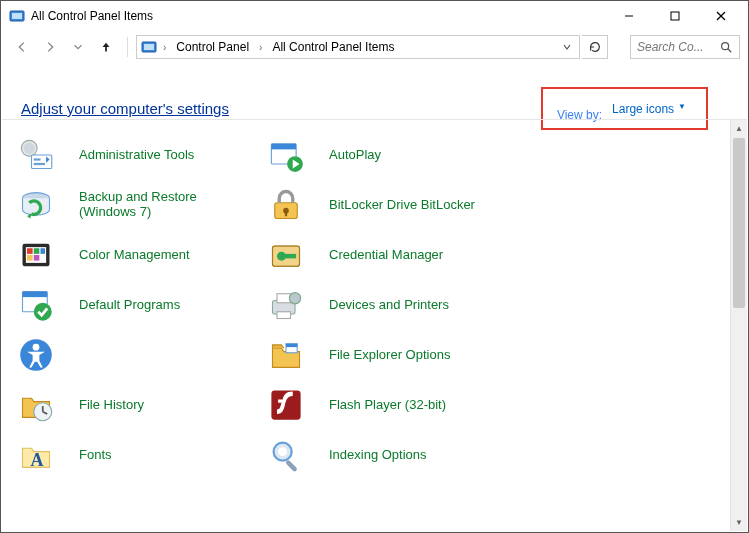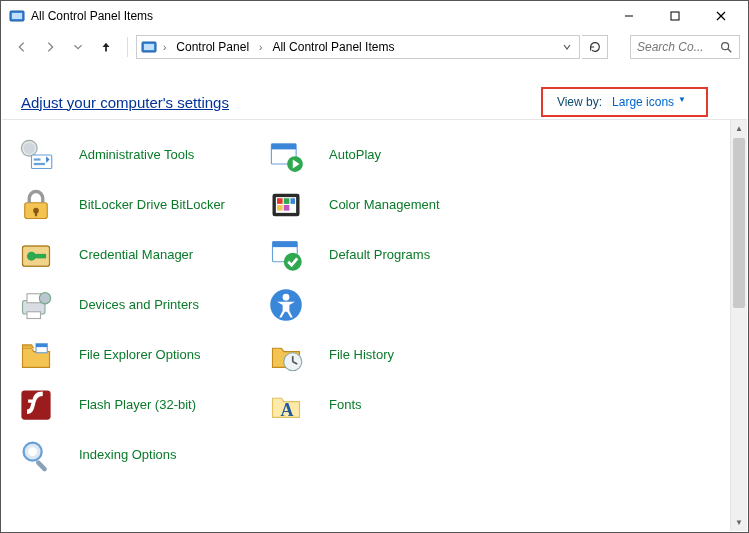--- a/index.html
+++ b/index.html
@@ -29,21 +29,21 @@
   .address .addr-drop { width:16px; display:flex; align-items:center; justify-content:center; color:#555; }
   .refresh-btn { width:26px; height:24px; border:1px solid #ccc; border-left:none; display:flex; align-items:center; justify-content:center; color:#333; }
   .search { width:110px; height:24px; border:1px solid #ccc; margin-left:20px; display:flex; align-items:center; padding:0 6px; color:#777; gap:4px; font-style:italic; }
   .search .s-spacer { flex:1; overflow:hidden; white-space:nowrap; text-overflow:ellipsis; font-style:italic; }
   .search .mag { width:14px; height:14px; color:#555; flex:0 0 auto; }
 
   
   .header { display:flex; align-items:center; justify-content:space-between; padding:24px 40px 10px 20px; }
   .header-title { color:#003399; font-size:15px;text-decoration:underline; }
   .viewby-box { border:2px solid #e23b2e; padding:6px 20px 6px 14px; display:flex; align-items:center; gap:10px; font-size:12px; }
-  .viewby-label { color:#0c4a6e; }
+  .viewby-label { color:#3b82f6;margin-top:13px; }
   .viewby-value { color:#0066cc; display:flex; gap:4px; }
   .viewby-value .tri { font-size:8px; color:#0066cc; }
 
   
   .content-wrap { position:absolute; top:118px; bottom:1px; left:1px; right:1px; border-top:1px solid #e6e6e6; display:flex; }
   .grid { flex:1; overflow:hidden; padding:10px 0 0 16px; display:grid; grid-template-columns: 250px 250px; grid-auto-rows:50px; column-gap:0; row-gap:0; }
   .item { display:flex; align-items:center; gap:25px; height:50px; }
   .item .icon { width:36px; height:36px; flex:0 0 36px; display:flex; align-items:center; justify-content:center; }
   .item .label { color:#0a7a2a; font-size:13px; line-height:1.15; }
   .item .label.multiline { max-width:160px; }
@@ -178,20 +178,31 @@
             <circle cx="24" cy="24" r="7" fill="#2fa84f"></circle>
             <path d="M22 20l6 4-6 4z" fill="#fff"></path>
           </svg>
       </span>
       <span class="label">AutoPlay</span>
     </div>
 
     <div class="item">
       <span class="icon">
         <svg viewBox="0 0 32 32">
+            <ellipse cx="16" cy="10" rx="12" ry="5" fill="#c7d8e8" stroke="#6aa0d8"></ellipse>
+            <path d="M4 10v10a12 5 0 0 0 24 0V10" fill="#e7eef6" stroke="#6aa0d8"></path>
+            <path d="M10 14a6 6 0 1 1 2 10" fill="none" stroke="#2fa84f" stroke-width="3"></path>
+            <path d="M8 26l4-3-1 5z" fill="#2fa84f"></path>
+          </svg>
+      </span>
+      <span class="label multiline">Backup and Restore (Windows 7)</span>
+    </div>
+    <div class="item">
+      <span class="icon">
+        <svg viewBox="0 0 32 32">
             <rect x="6" y="14" width="20" height="14" rx="2" fill="#f4c452" stroke="#c48a1e"></rect>
             <path d="M10 14v-4a6 6 0 0 1 12 0v4" fill="none" stroke="#9a9a9a" stroke-width="3"></path>
             <circle cx="16" cy="21" r="2.5" fill="#8a5a10"></circle>
             <rect x="15" y="22" width="2" height="4" fill="#8a5a10"></rect>
           </svg>
       </span>
       <span class="label">BitLocker Drive BitLocker</span>
     </div>
 
     <div class="item">

